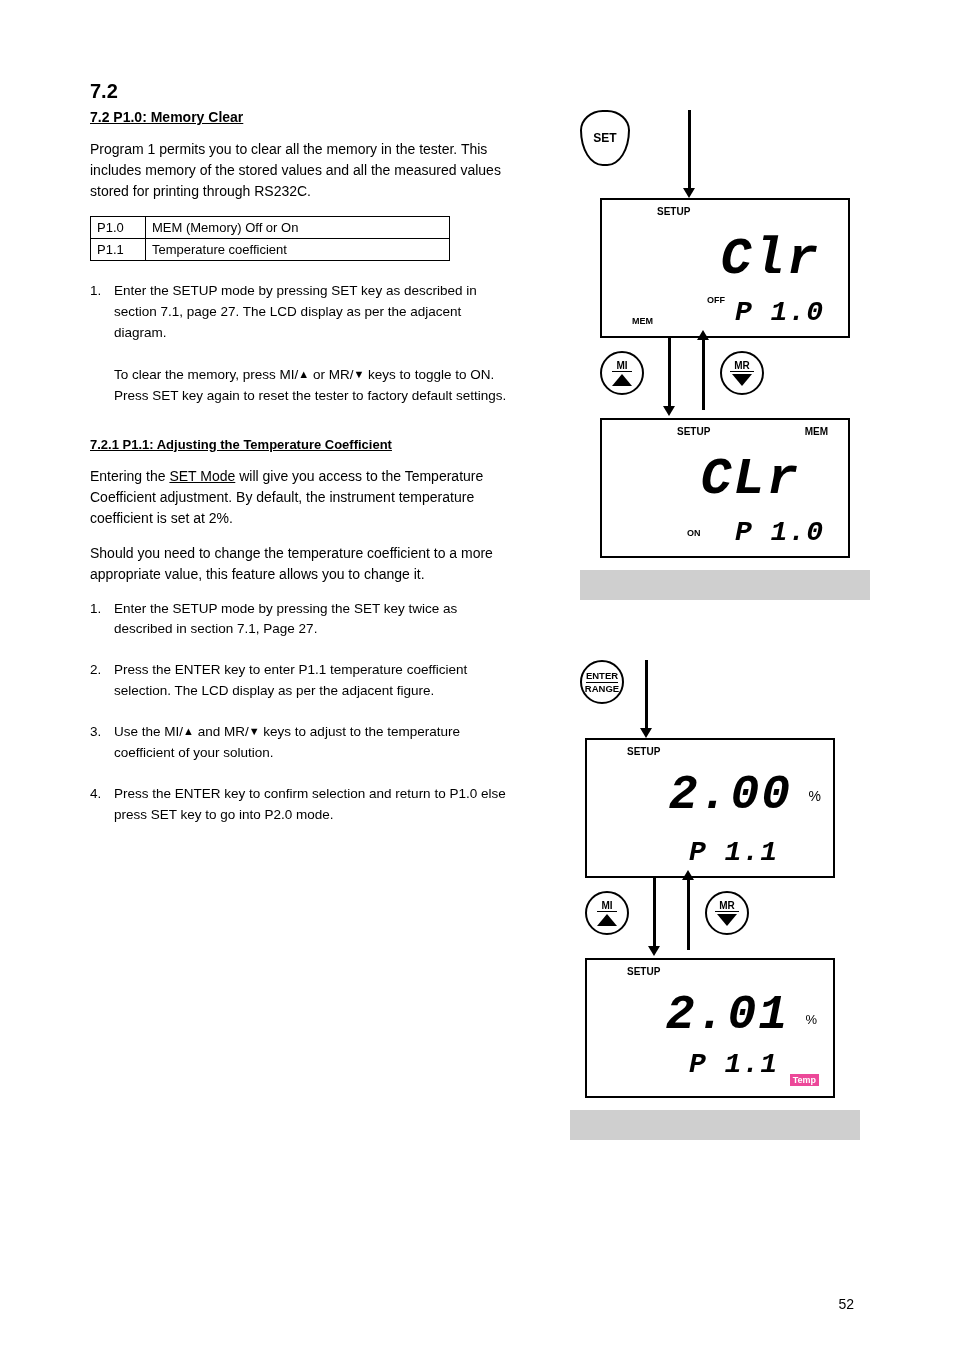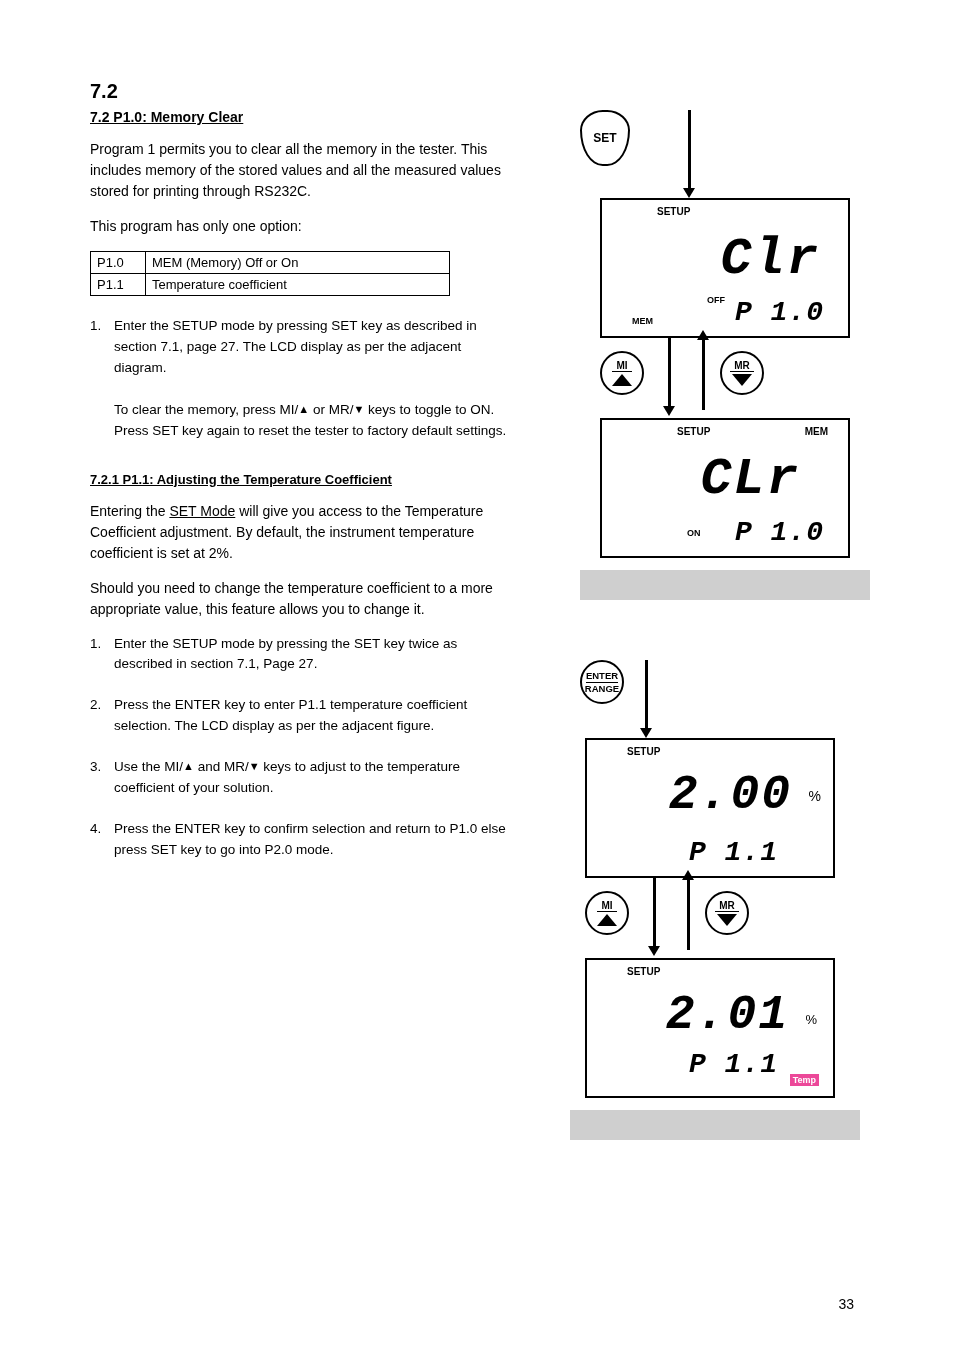--- a/index.html
+++ b/index.html
@@ -217,21 +217,20 @@
 <body>
 
 <div class="page">
 
   <div class="left-col">
 
     <div class="sec-header">7.2</div>
     <div class="sub-header">7.2 P1.0: Memory Clear</div>
 
     <div class="para">Program 1 permits you to clear all the memory in the tester. This includes memory of the stored values and all the measured values stored for printing through RS232C.</div>
-    <div class="para">This program has only one option:</div>
 
     <table class="tbl">
       <tbody>
           <tr>
         <td style="width:55px">P1.0</td>
         <td>MEM (Memory) Off or On</td>
       </tr>
       <tr>
         <td>P1.1</td>
         <td>Temperature coefficient</td>
@@ -365,13 +364,13 @@
         <div class="seg-small" style="position:absolute; right:55px; bottom:16px; font-size:28px;">P 1.1</div>
         <div class="temp-badge" style="right:14px; bottom:10px;">Temp</div>
       </div>
 
       <div class="shaded" style="left:-10px; top:450px;"></div>
     </div>
 
   </div>
 </div>
 
-<div class="pgnum">33</div>
+<div class="pgnum">52</div>
 
 </body></html>

